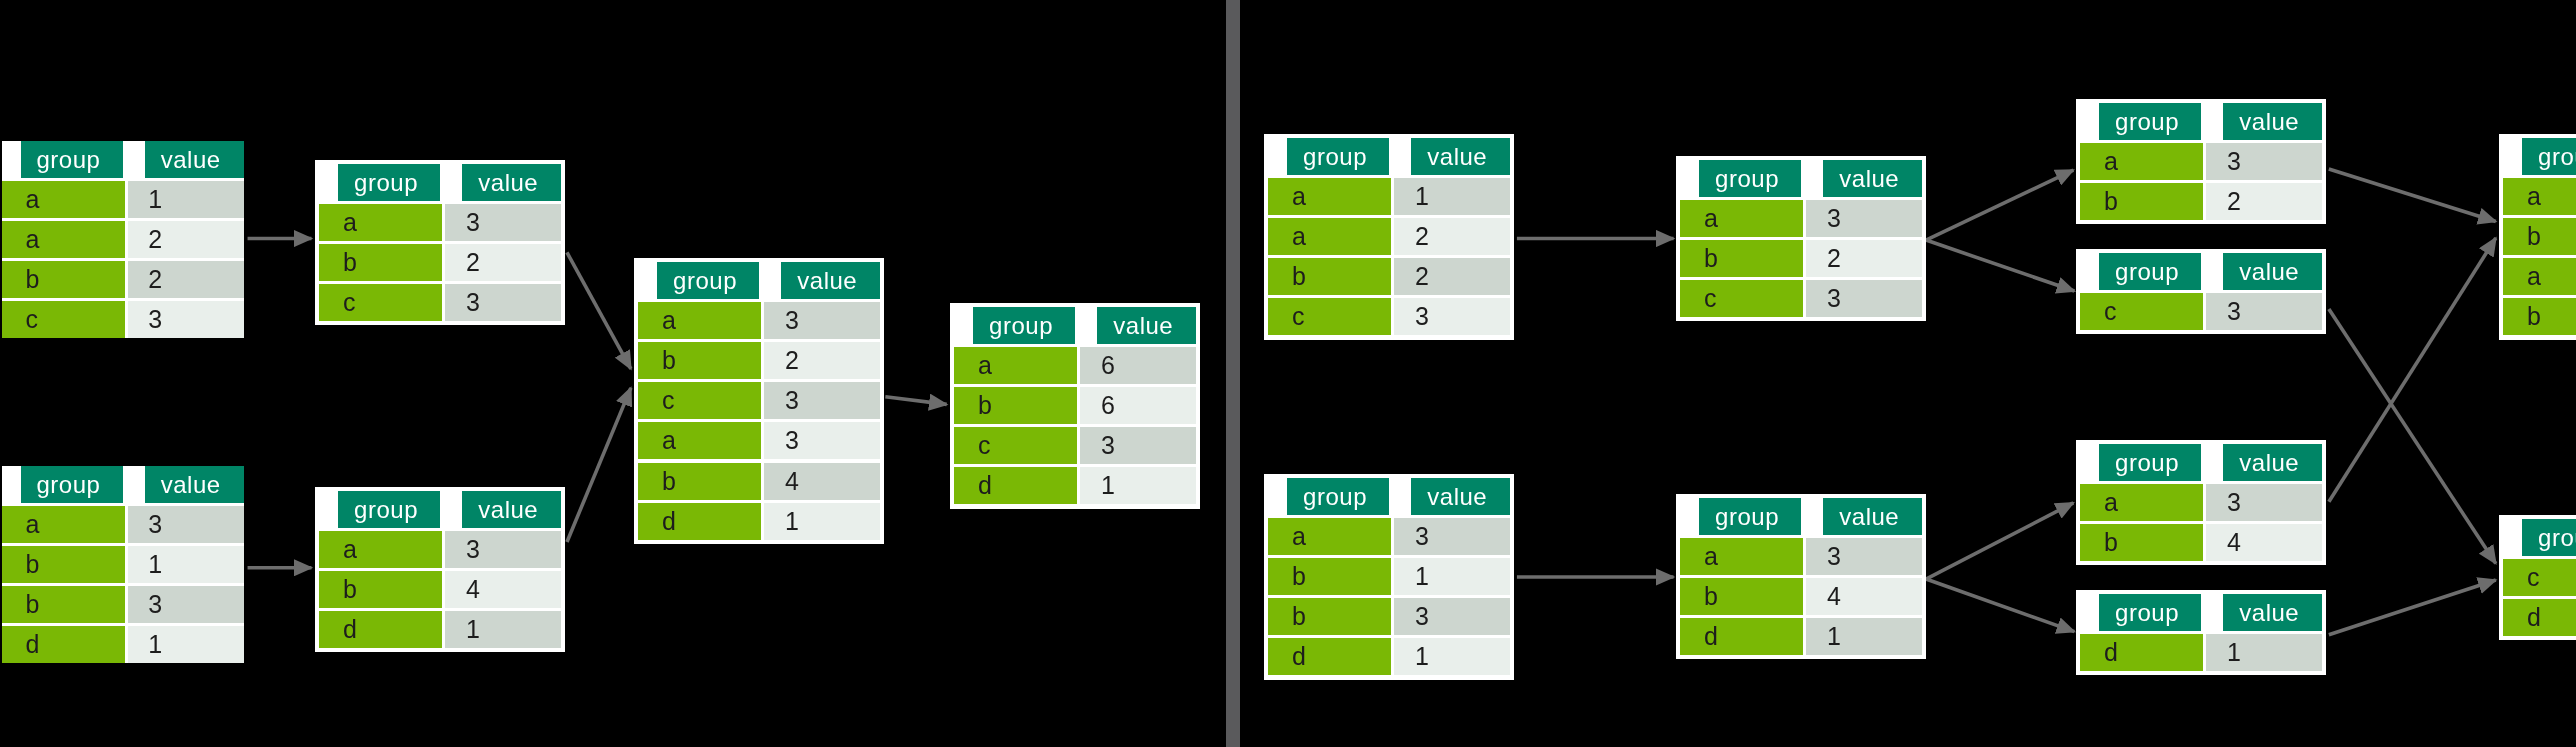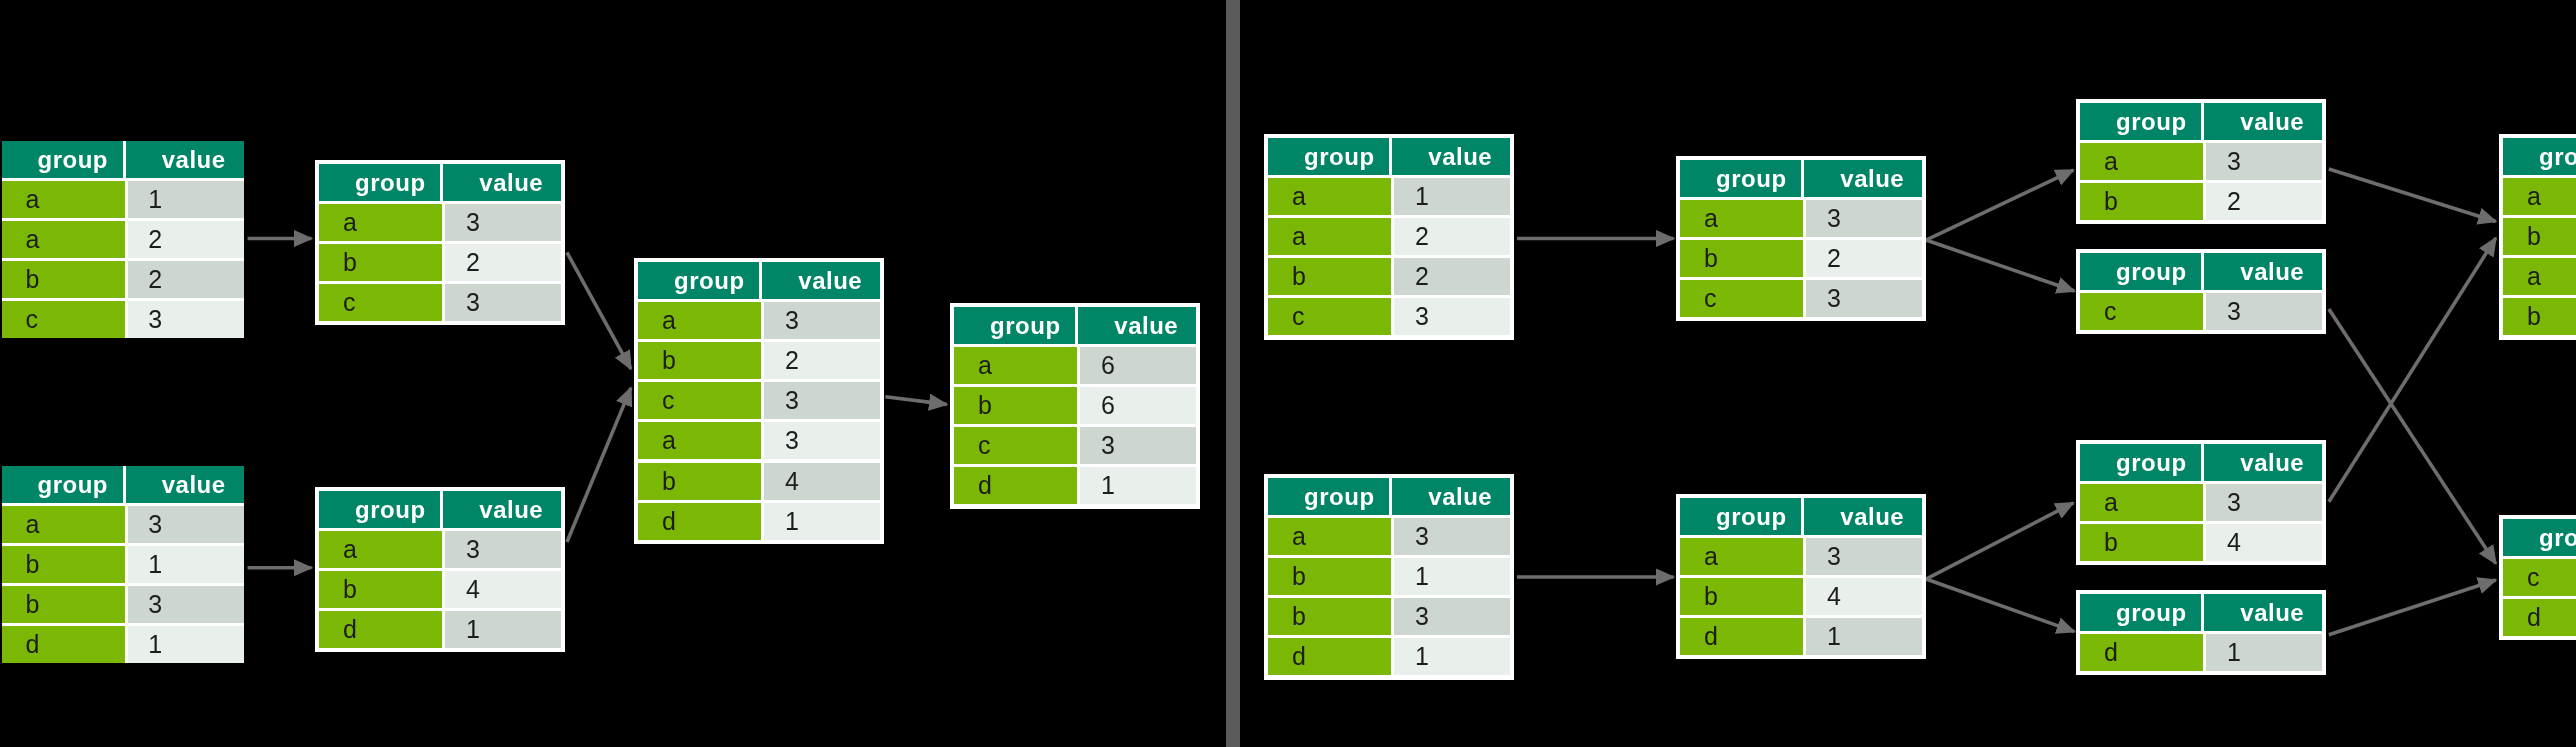--- a/index.html
+++ b/index.html
@@ -41,24 +41,25 @@
   .cell {
     display: flex;
     align-items: center;
     overflow: hidden;
   }
   .g, .gh { flex: 51 0 0; }
   .v, .vh { flex: 49 0 0; }
   .gh, .vh {
     background: var(--teal, #008566);
     color: #ffffff;
-    font-weight: bold;
+    font-weight: normal;
     font-size: 24px;
-    padding-left: 36px;
+    padding-left: 16px;
     letter-spacing: 0.5px;
+    margin-left: 19px;
   }
   .g {
     background: var(--green, #7ab805);
     color: #1d1d1d;
     font-size: 25px;
     padding-left: 24px;
   }
   .v {
     color: #1d1d1d;
     font-size: 25px;

